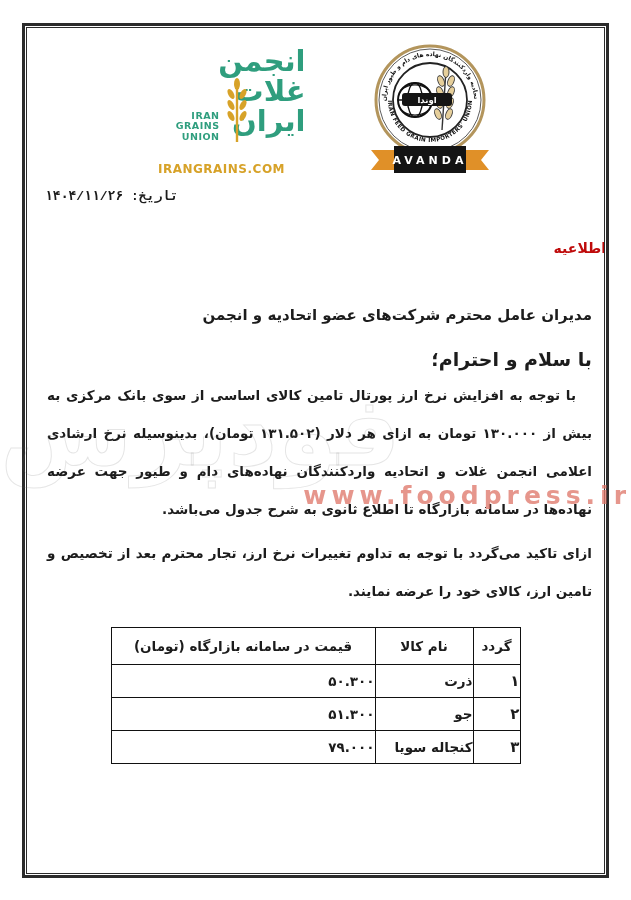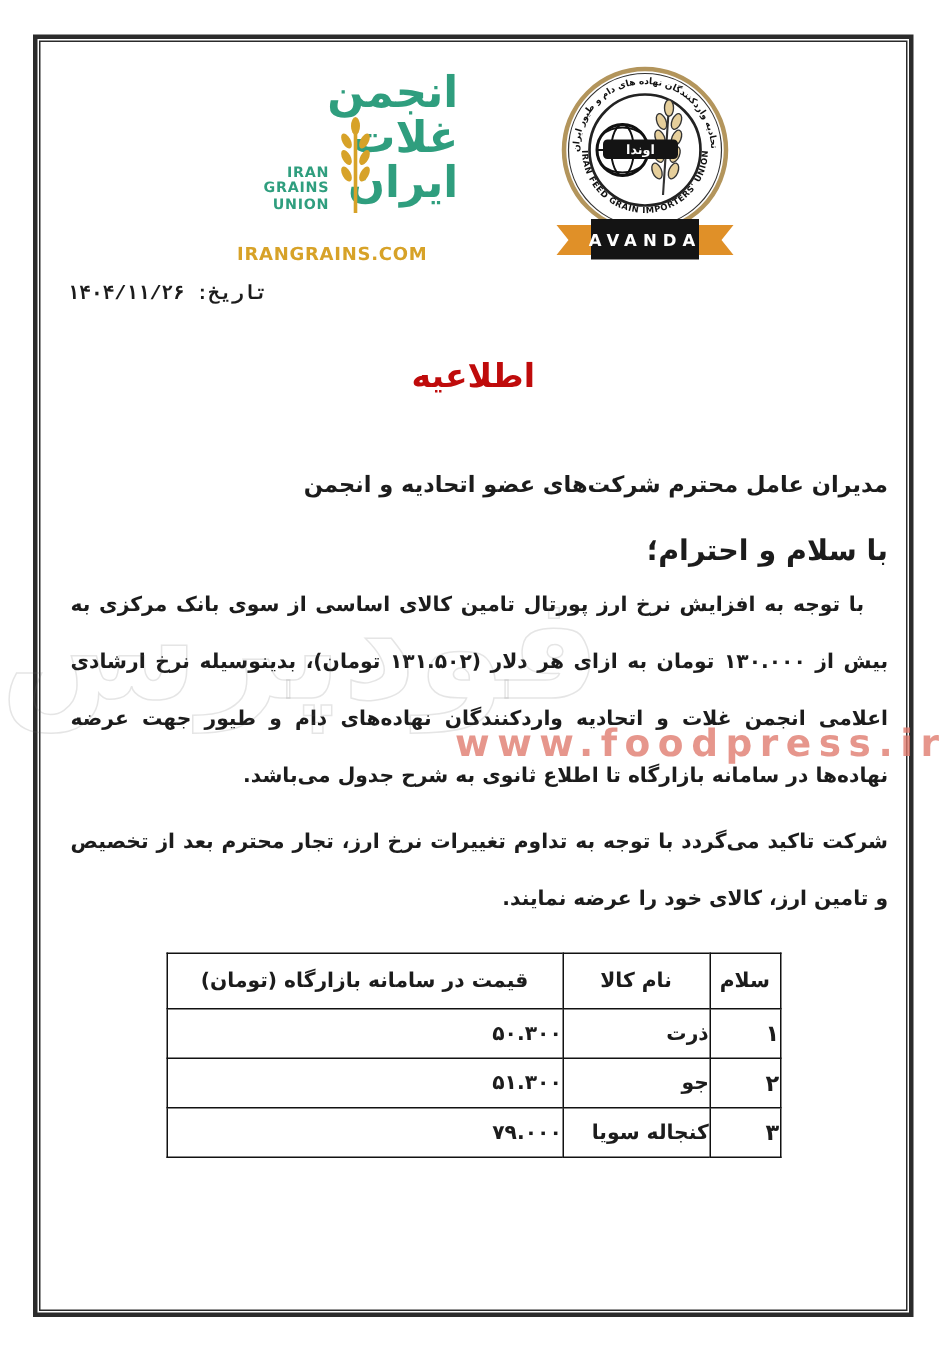--- a/index.html
+++ b/index.html
@@ -37,21 +37,21 @@
     color:#d7a228;font-weight:bold;font-size:12px;letter-spacing:0.5px;
   }
   .logo-right{width:132px;height:142px;margin-top:2px;}
   
   .date-line{
     margin:10px 0 0 0;padding-left:20px;direction:rtl;text-align:left;
     font-weight:bold;font-size:13px;font-family:Liberation Mono, monospace;
   }
   
   .notice-title{
-    margin-top:36px;text-align:center;color:#bf0b0b;font-weight:bold;font-size:22px;
+    margin-top:36px;text-align:right;color:#bf0b0b;font-weight:bold;font-size:14px;
   }
   .main-heading{
     margin-top:50px;padding:0 14px;direction:rtl;text-align:right;
     font-weight:bold;font-size:15px;
   }
   .salutation{
     margin-top:24px;padding:0 14px;direction:rtl;text-align:right;
     font-weight:bold;font-size:19px;
   }
   
@@ -167,26 +167,26 @@
 
   <div class="date-line">تاریخ: ۱۴۰۴/۱۱/۲۶</div>
 
   <div class="notice-title">اطلاعیه</div>
 
   <div class="main-heading">مدیران عامل محترم شرکت‌های عضو اتحادیه و انجمن</div>
 
   <div class="salutation">با سلام و احترام؛</div>
 
   <p class="body-par first">با توجه به افزایش نرخ ارز پورتال تامین کالای اساسی از سوی بانک مرکزی به بیش از ۱۳۰.۰۰۰ تومان به ازای هر دلار (۱۳۱.۵۰۲ تومان)، بدینوسیله نرخ ارشادی اعلامی انجمن غلات و اتحادیه واردکنندگان نهاده‌های دام و طیور جهت عرضه نهاده‌ها در سامانه بازارگاه تا اطلاع ثانوی به شرح جدول می‌باشد.</p>
-  <p class="body-par">شرکت تاکید می‌گردد با توجه به تداوم تغییرات نرخ ارز، تجار محترم بعد از تخصیص و تامین ارز، کالای خود را عرضه نمایند.</p>
+  <p class="body-par">ازای تاکید می‌گردد با توجه به تداوم تغییرات نرخ ارز، تجار محترم بعد از تخصیص و تامین ارز، کالای خود را عرضه نمایند.</p>
 
   <table class="price-table">
     <thead>
       <tr>
-        <th class="col-no">سلام</th>
+        <th class="col-no">گردد</th>
         <th class="col-prod">نام کالا</th>
         <th class="col-price">قیمت در سامانه بازارگاه (تومان)</th>
       </tr>
     </thead>
     <tbody>
       <tr>
         <td class="col-no">۱</td>
         <td class="col-prod">ذرت</td>
         <td>۵۰.۳۰۰</td>
       </tr>

